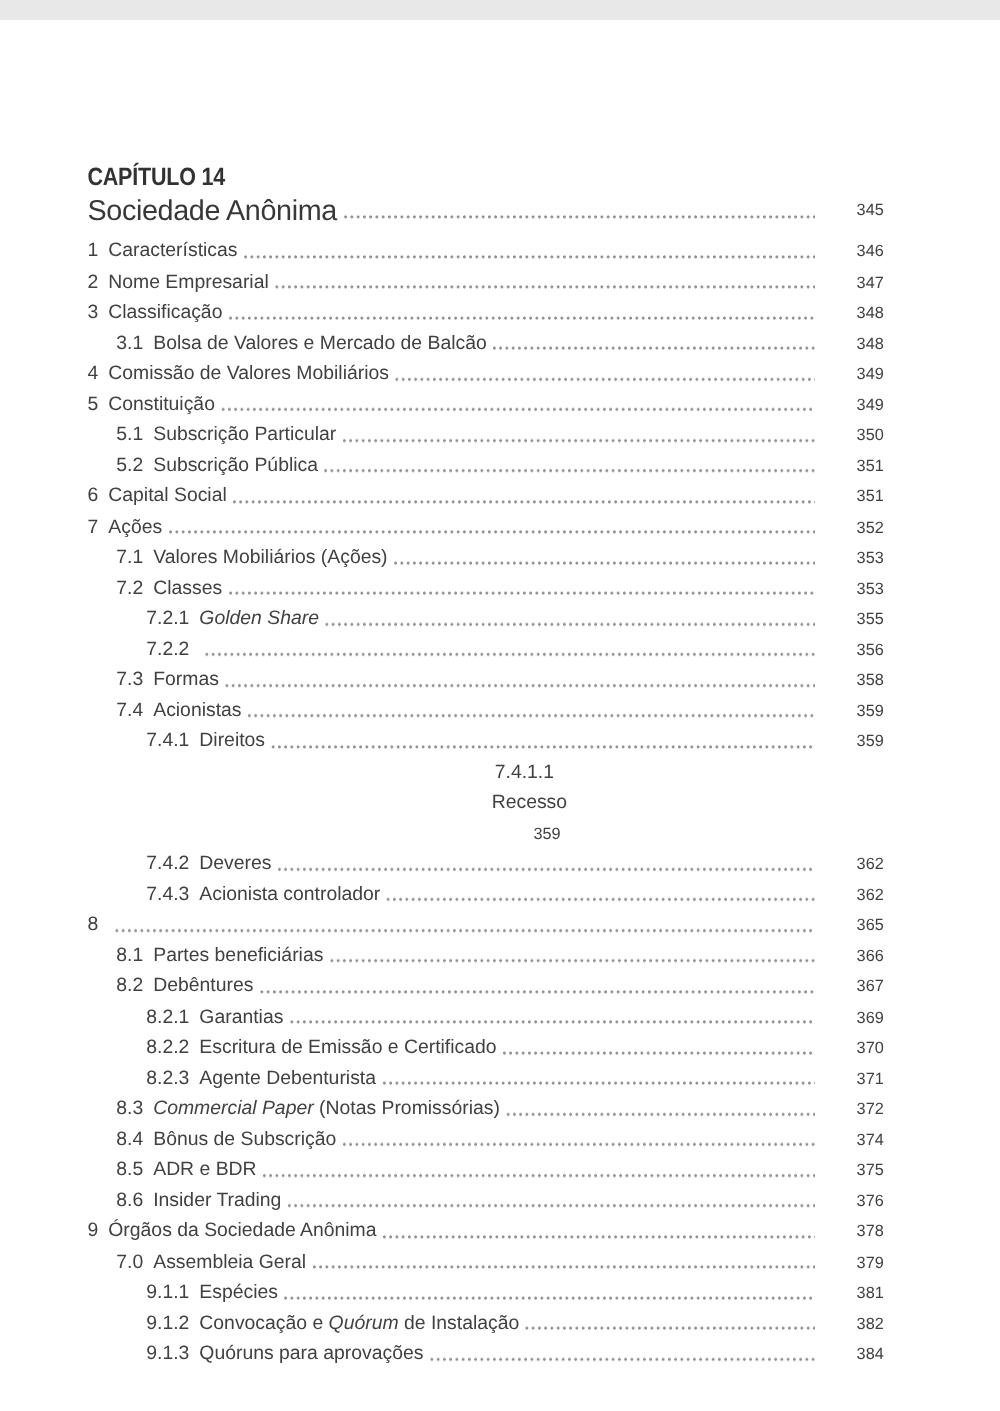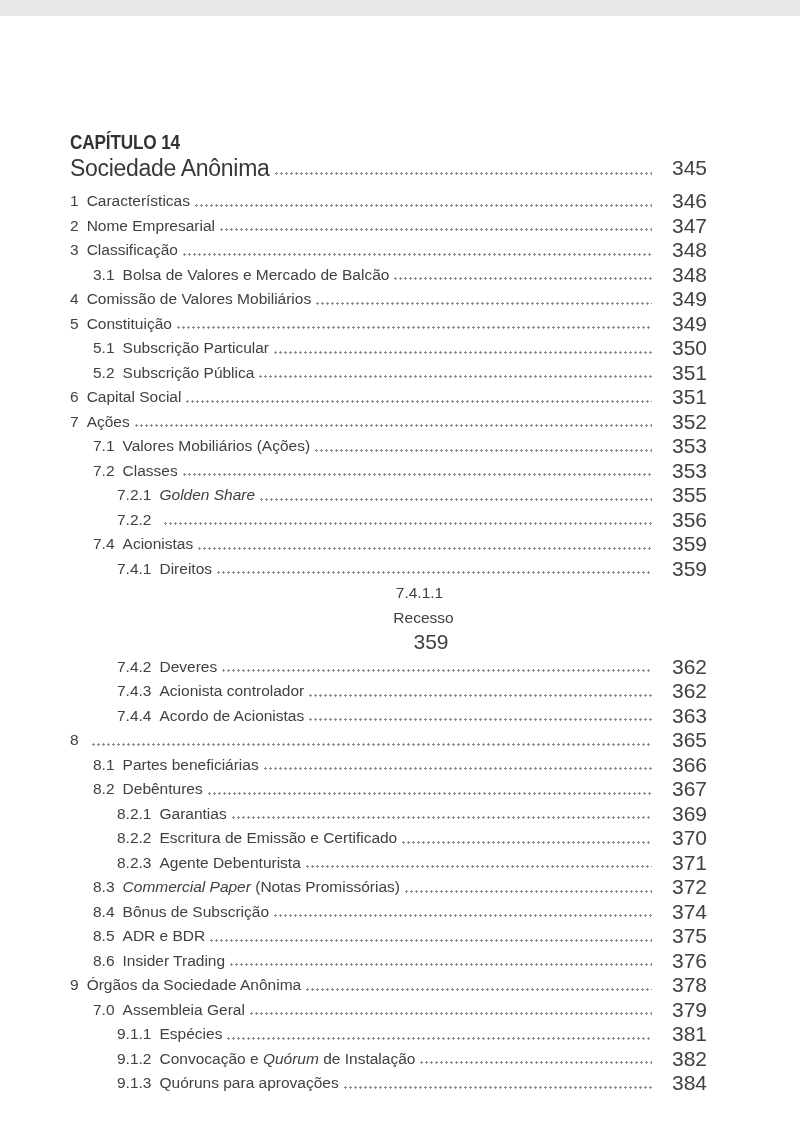--- a/index.html
+++ b/index.html
@@ -82,21 +82,21 @@
     margin-right: 5px;
     background-image: radial-gradient(circle, #8f8f8f 1px, rgba(0,0,0,0) 1.4px);
     background-size: 5px 3px;
     background-repeat: repeat-x;
     background-position: left bottom 7px;
   }
 
   .page-num {
     width: 50px;
     text-align: right;
-    font-size: 21px;
+    font-size: 13px;
     white-space: nowrap;
   }
 </style>
 </head>
 <body>
 
 <div class="page">
   <div class="content">
 
     <div class="kicker">CAPÍTULO 14</div>
@@ -185,20 +185,26 @@
     <span class="label"><i>Golden Share</i></span>
     <span class="leader"></span>
     <span class="page-num">355</span>
   </div>
         <div class="row entry lvl2">
     <span class="num">7.2.2</span>
     <span class="leader"></span>
     <span class="page-num">356</span>
   </div>
         <div class="row entry lvl1">
+    <span class="num">7.3</span>
+    <span class="label"><span>Formas</span></span>
+    <span class="leader"></span>
+    <span class="page-num">358</span>
+  </div>
+        <div class="row entry lvl1">
     <span class="num">7.4</span>
     <span class="label"><span>Acionistas</span></span>
     <span class="leader"></span>
     <span class="page-num">359</span>
   </div>
         <div class="row entry lvl2">
     <span class="num">7.4.1</span>
     <span class="label"><span>Direitos</span></span>
     <span class="leader"></span>
     <span class="page-num">359</span>
@@ -214,26 +220,20 @@
     <span class="label"><span>Deveres</span></span>
     <span class="leader"></span>
     <span class="page-num">362</span>
   </div>
         <div class="row entry lvl2">
     <span class="num">7.4.3</span>
     <span class="label"><span>Acionista controlador</span></span>
     <span class="leader"></span>
     <span class="page-num">362</span>
   </div>
-        <div class="row entry lvl2">
-    <span class="num">7.4.4</span>
-    <span class="label"><span>Acordo de Acionistas</span></span>
-    <span class="leader"></span>
-    <span class="page-num">363</span>
-  </div>
         <div class="row entry lvl0">
     <span class="num">8</span>
     <span class="leader"></span>
     <span class="page-num">365</span>
   </div>
         <div class="row entry lvl1">
     <span class="num">8.1</span>
     <span class="label"><span>Partes beneficiárias</span></span>
     <span class="leader"></span>
     <span class="page-num">366</span>

